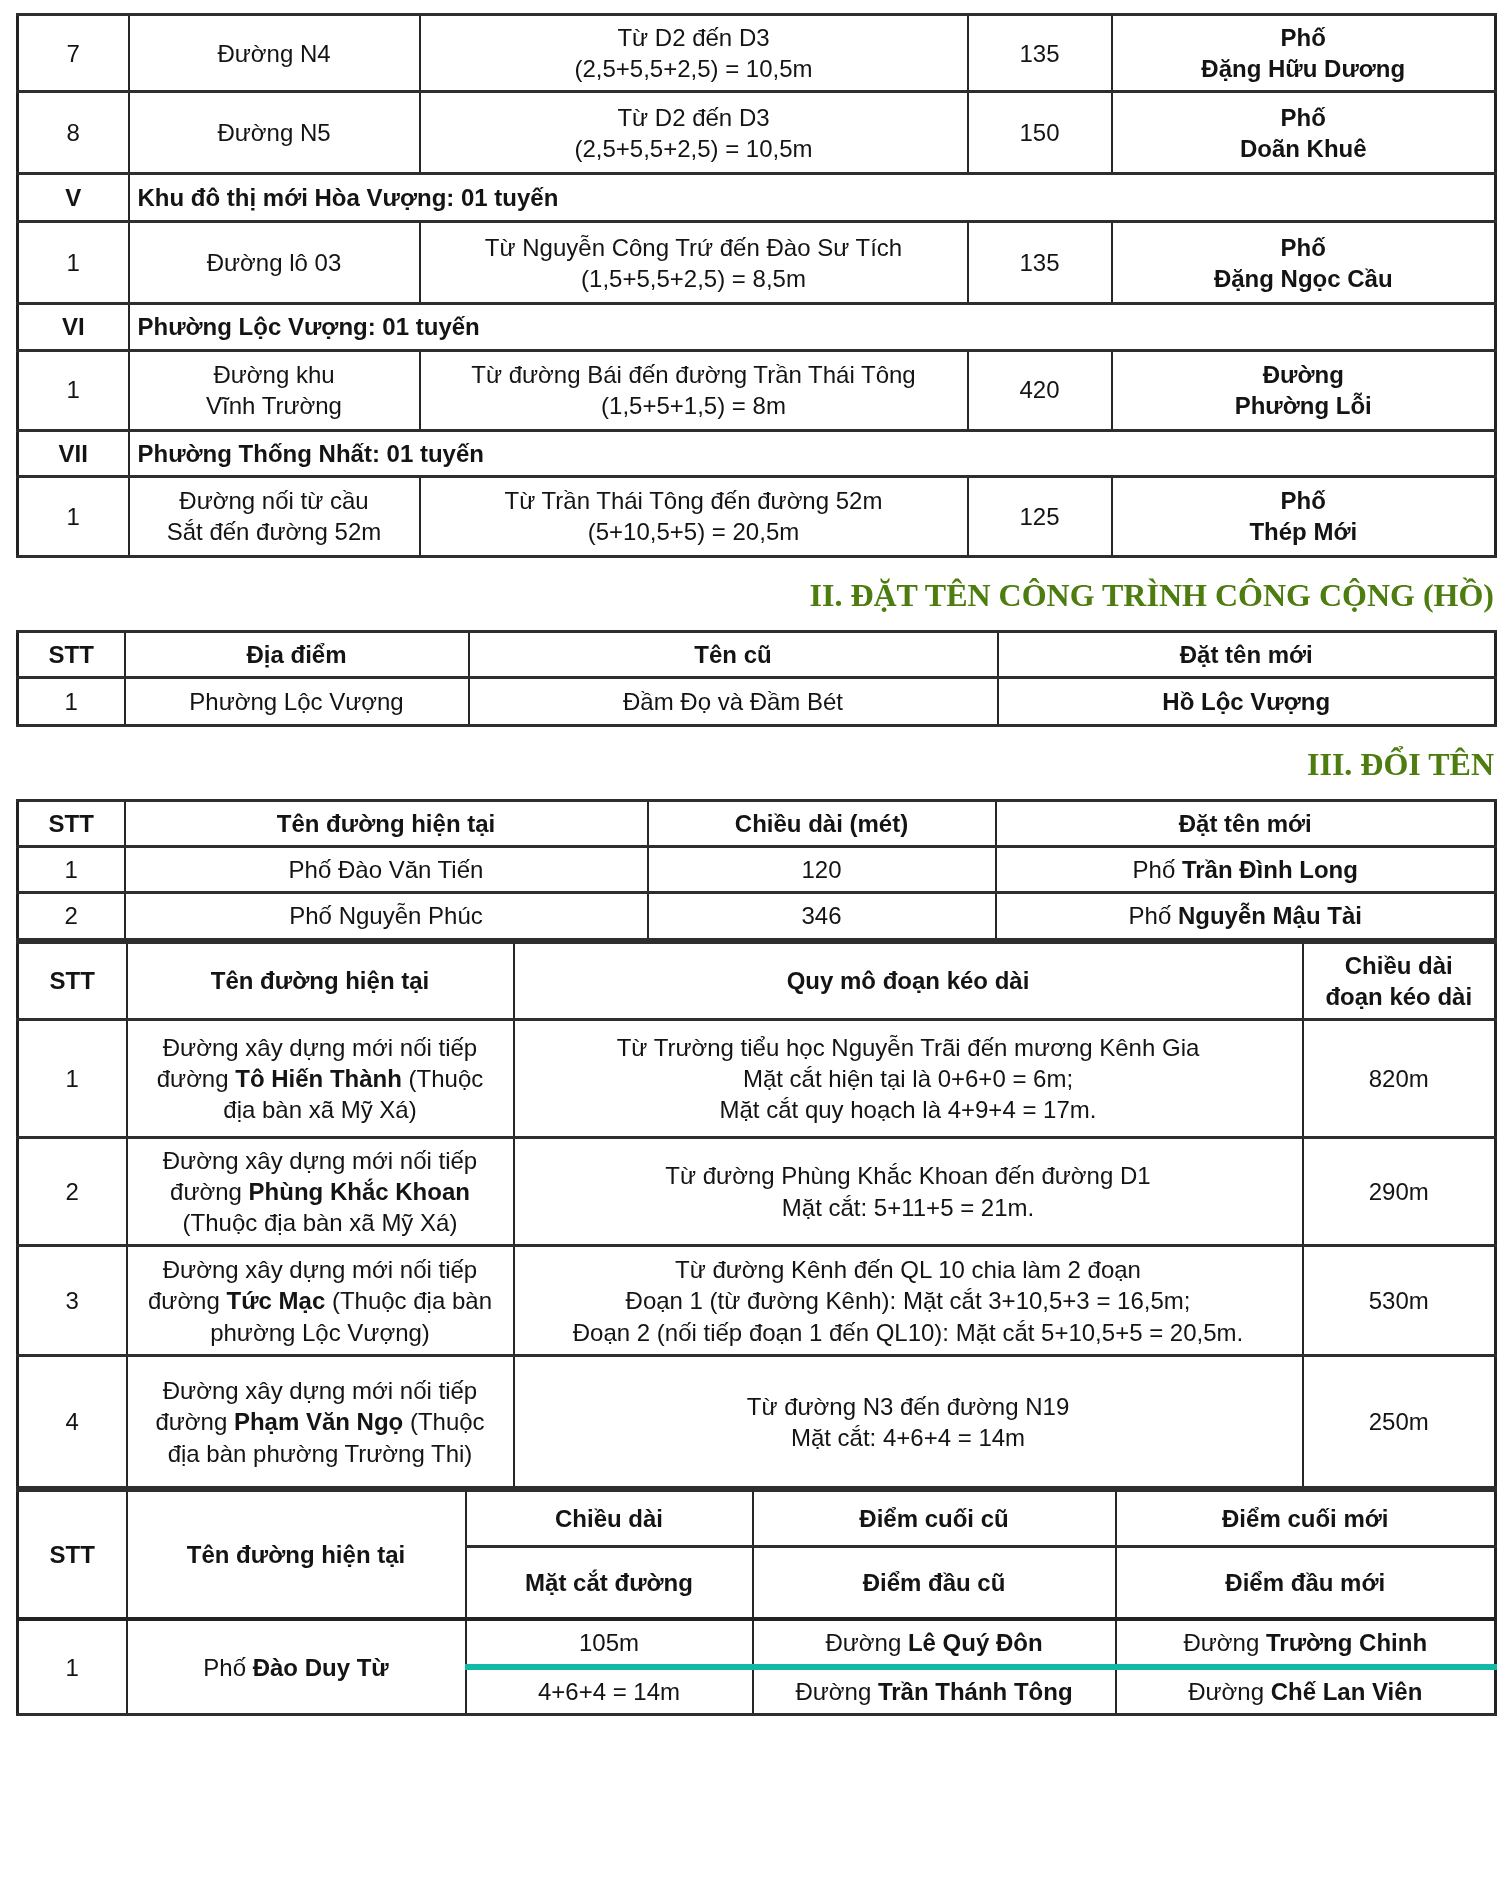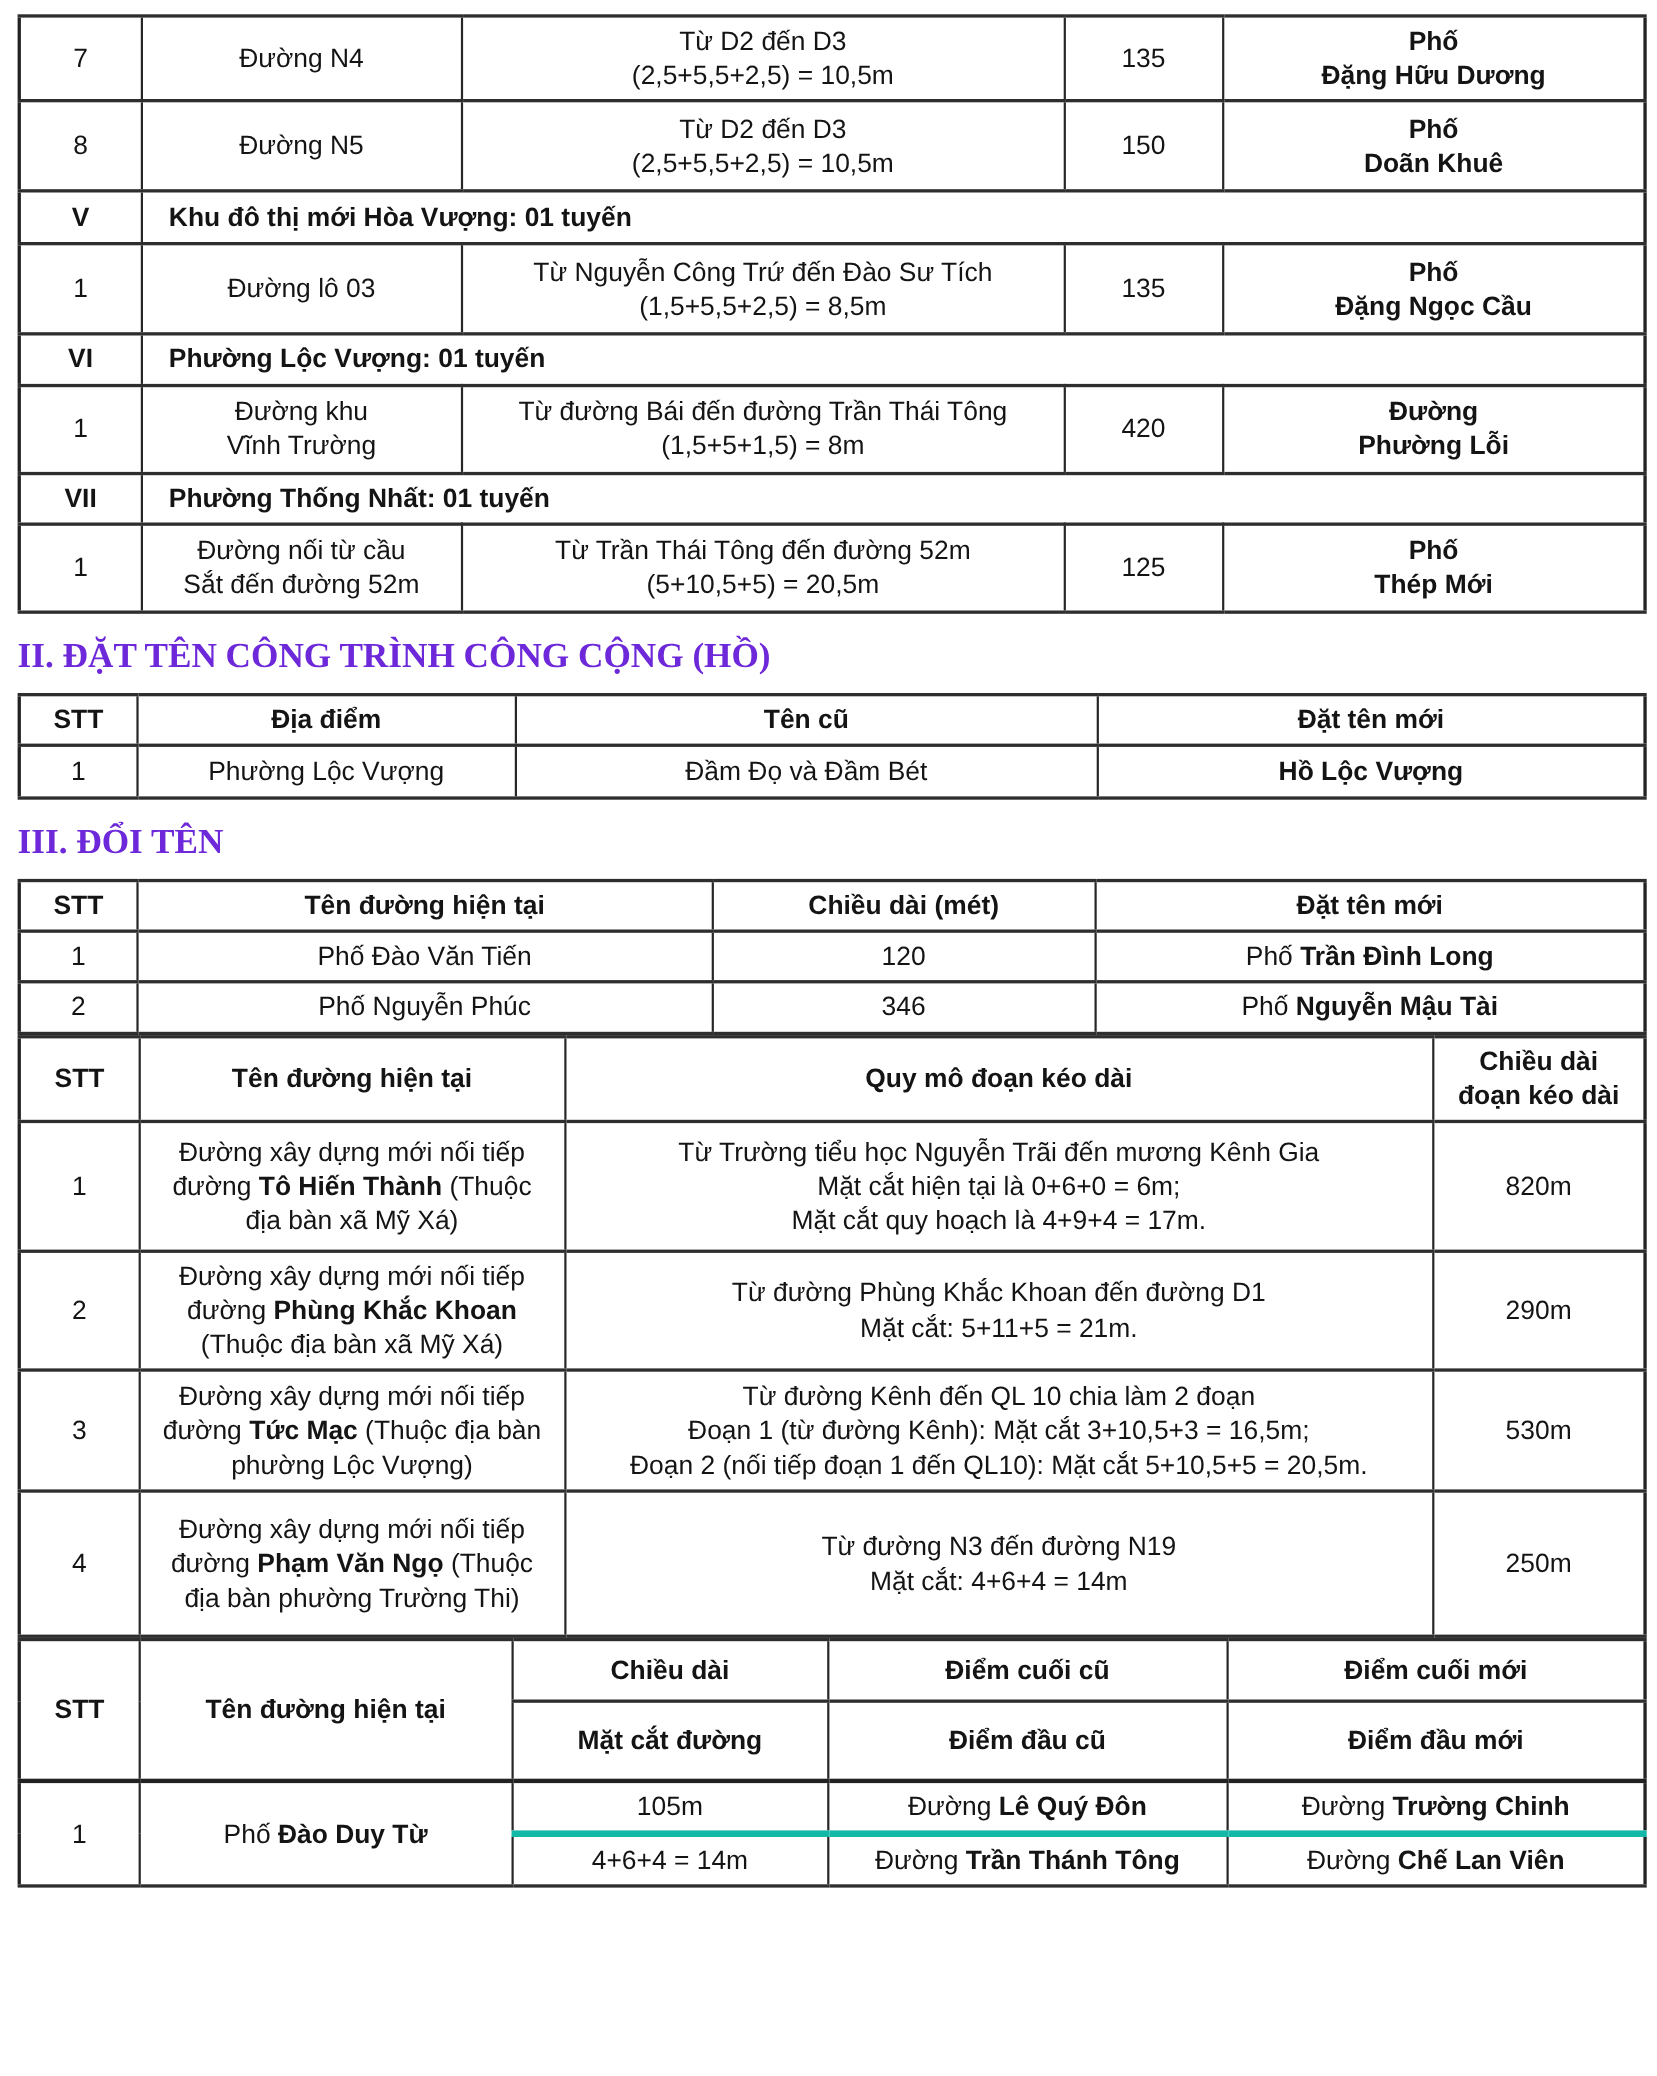--- a/index.html
+++ b/index.html
@@ -26,29 +26,29 @@
     border-bottom:3px solid #2e2e2e;
     text-align:center;
     vertical-align:middle;
     font-size:24px;
     line-height:1.3;
     padding:6px 10px;
     box-sizing:border-box;
     word-wrap:break-word;
   }
   .b{font-weight:bold;}
-  .seclabel{text-align:left;padding-left:24px;}
+  .seclabel{text-align:left;padding-left:8px;}
   h2.title{
-    text-align:left;
+    text-align:right;
     font-family:"Liberation Serif", serif;
     font-weight:bold;
     font-size:32px;
     line-height:1.25;
     margin:17px 0 15px 0;
-    color:#6d28d9;
+    color:#4d7c0f;
   }
   .t5 td.subdiv{border-top:6px solid #14b8a6;}
   .t5 tr.datasep td{border-top:4px solid #222222;}
   .ln{display:block;}
 </style>
 </head>
 <body>
 
 <div class="page">
 

